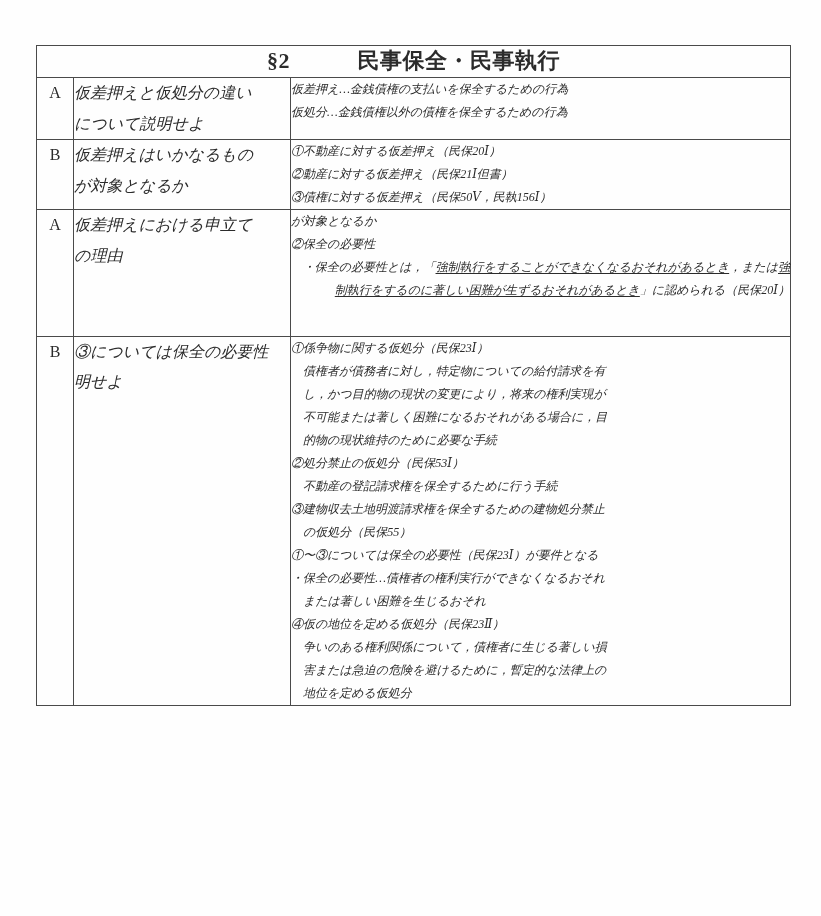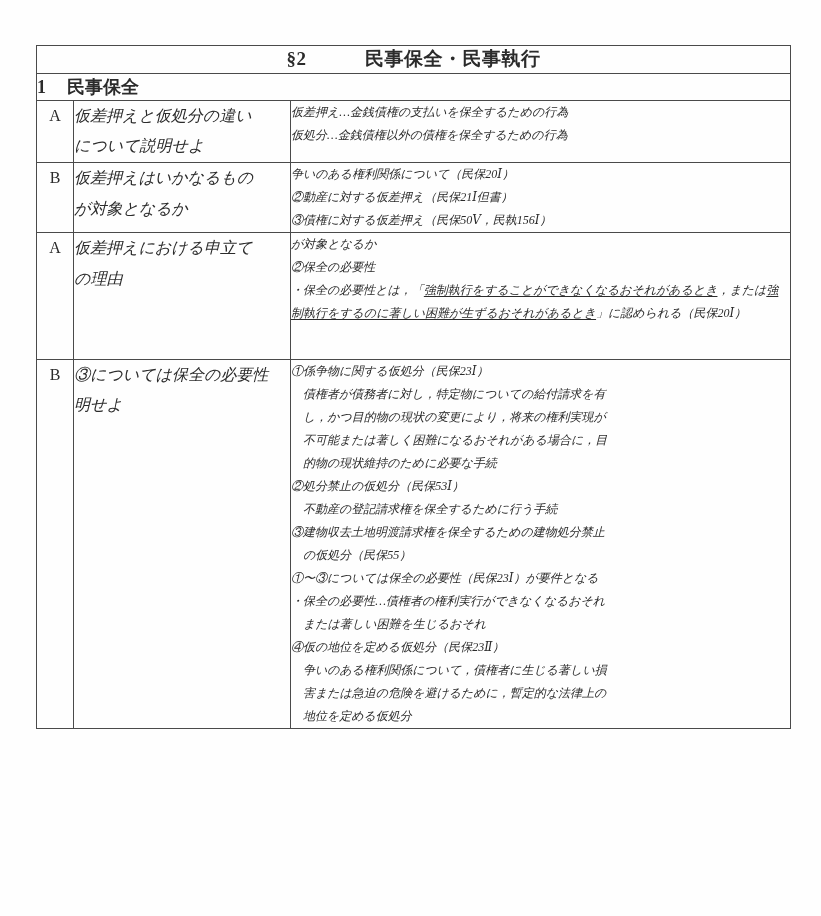--- a/index.html
+++ b/index.html
@@ -38,21 +38,21 @@
     background: #fefefe;
   }
   
   col.c-rank  { width: 37px; }
   col.c-q     { width: 217px; }
   col.c-a     { width: 500px; }
 
   .hdr-cell {
     text-align: center;
     font-weight: bold;
-    font-size: 19px;
+    font-size: 22px;
     letter-spacing: 0.5px;
     padding: 7px 0 7px 0;
     line-height: 1.4;
   }
   .sec-cell {
     font-weight: bold;
     font-size: 18px;
     padding: 6px 0 6px 10px;
     line-height: 1.45;
   }
@@ -71,66 +71,61 @@
     font-size: 16px;
     line-height: 1.92;
     padding: 8px 6px 10px 9px;
   }
   .a-cell {
     font-size: 12px;
     line-height: 1.92;
     padding: 8px 8px 10px 9px;
   }
   .ln { display: block; white-space: nowrap; font-style: italic; }
-  .ln.wrapln { white-space: normal; }
+  .ln.wrapln { white-space: normal; text-align: right; }
   .u { text-decoration: underline; text-underline-offset: 2px; }
   .spacer-tall { display:block; }
 </style>
 </head>
 <body>
 
 <div id="page">
   <div class="table-wrap">
     <table class="kb">
       <colgroup>
         <col class="c-rank">
         <col class="c-q">
         <col class="c-a">
       </colgroup>
       <tbody>
         <tr>
           <td colspan="3" class="hdr-cell">§2　　　民事保全・民事執行</td>
         </tr>
 
-        <tr>
-          <td colspan="3" class="sec-cell">
-            <span class="sec-num">1</span><span>民事保全</span>
-          </td>
-        </tr>
 
         <tr>
           <td class="rank-cell">A</td>
           <td class="q-cell">
             <span class="ln">仮差押えと仮処分の違い</span>
             <span class="ln">について説明せよ</span>
           </td>
           <td class="a-cell">
             <span class="ln">仮差押え…金銭債権の支払いを保全するための行為</span>
             <span class="ln">仮処分…金銭債権以外の債権を保全するための行為</span>
           </td>
         </tr>
 
         <tr>
           <td class="rank-cell">B</td>
           <td class="q-cell">
             <span class="ln">仮差押えはいかなるもの</span>
             <span class="ln">が対象となるか</span>
           </td>
           <td class="a-cell">
-            <span class="ln">争いのある権利関係について（民保20Ⅰ）</span>
+            <span class="ln">①不動産に対する仮差押え（民保20Ⅰ）</span>
             <span class="ln">②動産に対する仮差押え（民保21Ⅰ但書）</span>
             <span class="ln">③債権に対する仮差押え（民保50Ⅴ，民執156Ⅰ）</span>
           </td>
         </tr>
 
         <tr>
           <td class="rank-cell">A</td>
           <td class="q-cell">
             <span class="ln">仮差押えにおける申立て</span>
             <span class="ln">の理由</span>

